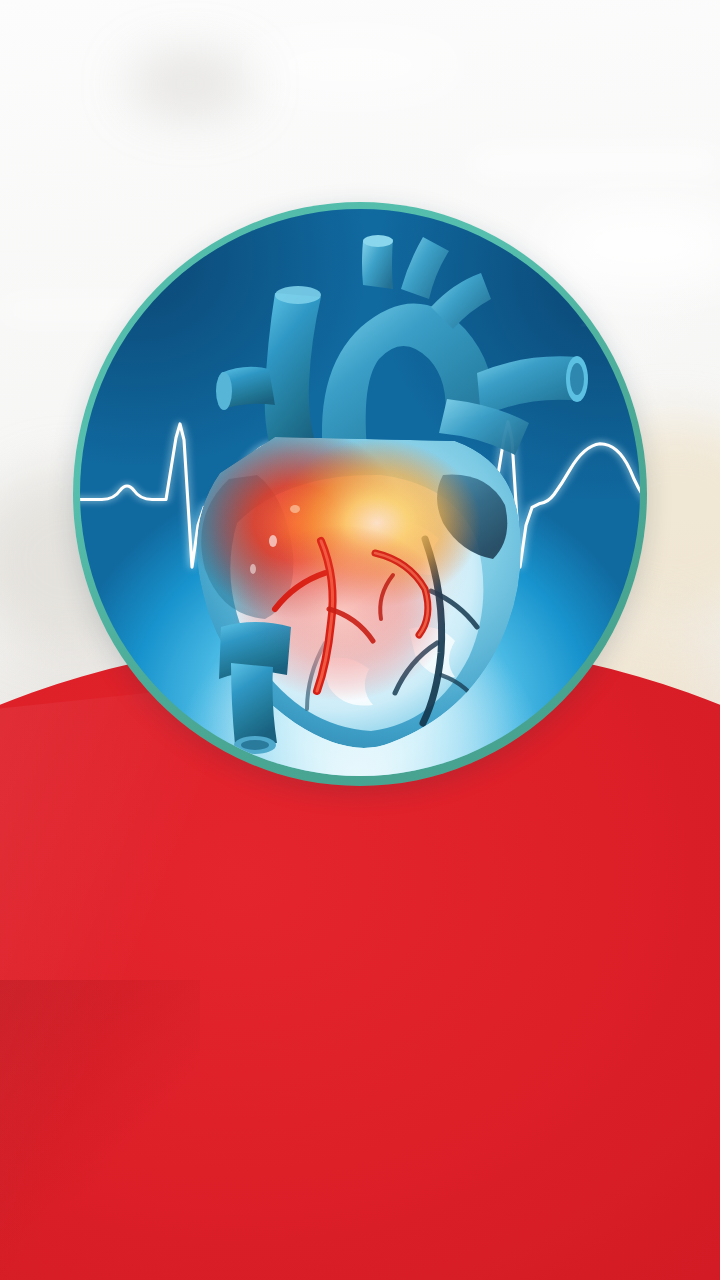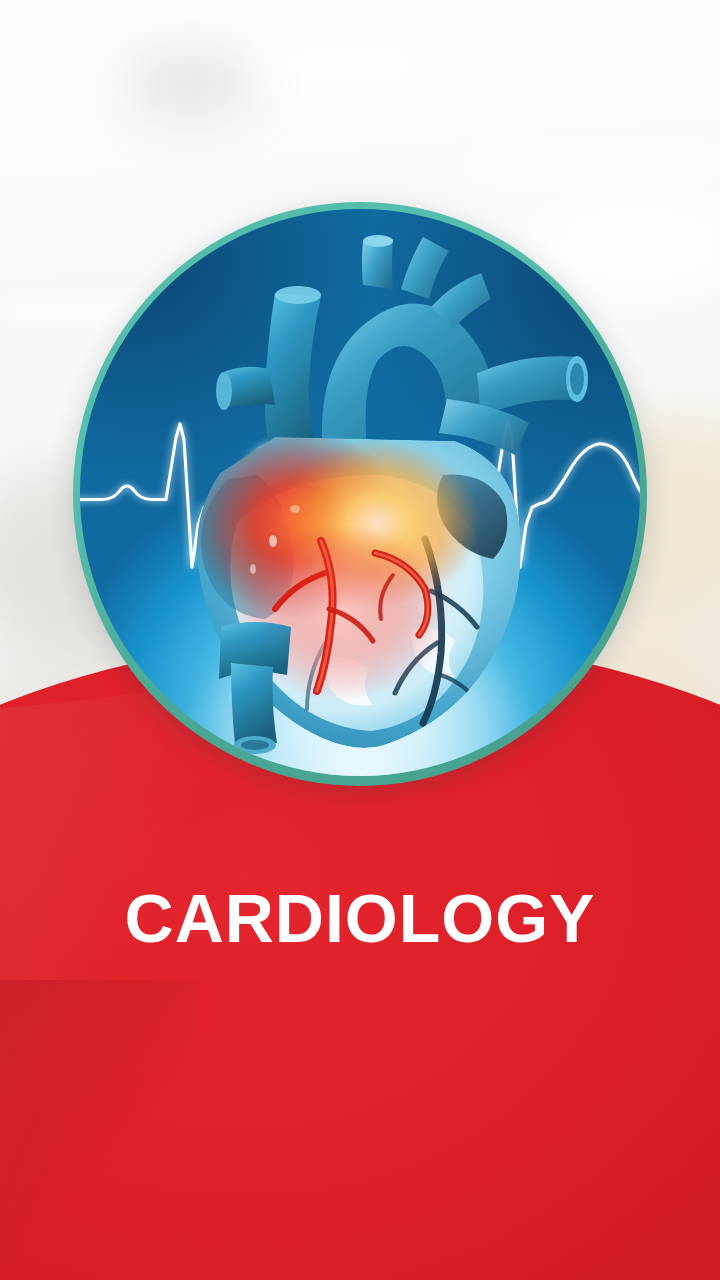--- a/index.html
+++ b/index.html
@@ -316,15 +316,14 @@
         <path d="M 96,404 Q 130,394 166,404 L 162,452 Q 126,444 94,456 Z" fill="url(#vesselBlue)"></path>
         <path d="M 106,440 Q 106,480 110,522 L 152,520 Q 146,482 148,444 Z" fill="url(#vesselBlue)"></path>
         <ellipse cx="130" cy="522" rx="21" ry="9" fill="#4fa9cc"></ellipse>
         <ellipse cx="130" cy="522" rx="14" ry="5" fill="#2a7a9c"></ellipse>
 
         <ellipse cx="216" cy="330" rx="130" ry="118" fill="url(#glowRed)" opacity="0.16"></ellipse>
       </svg>
     </div>
   </div>
 
-  <div class="title">CARDIOLOGY</div>
 
 </div>
 
 </body></html>

